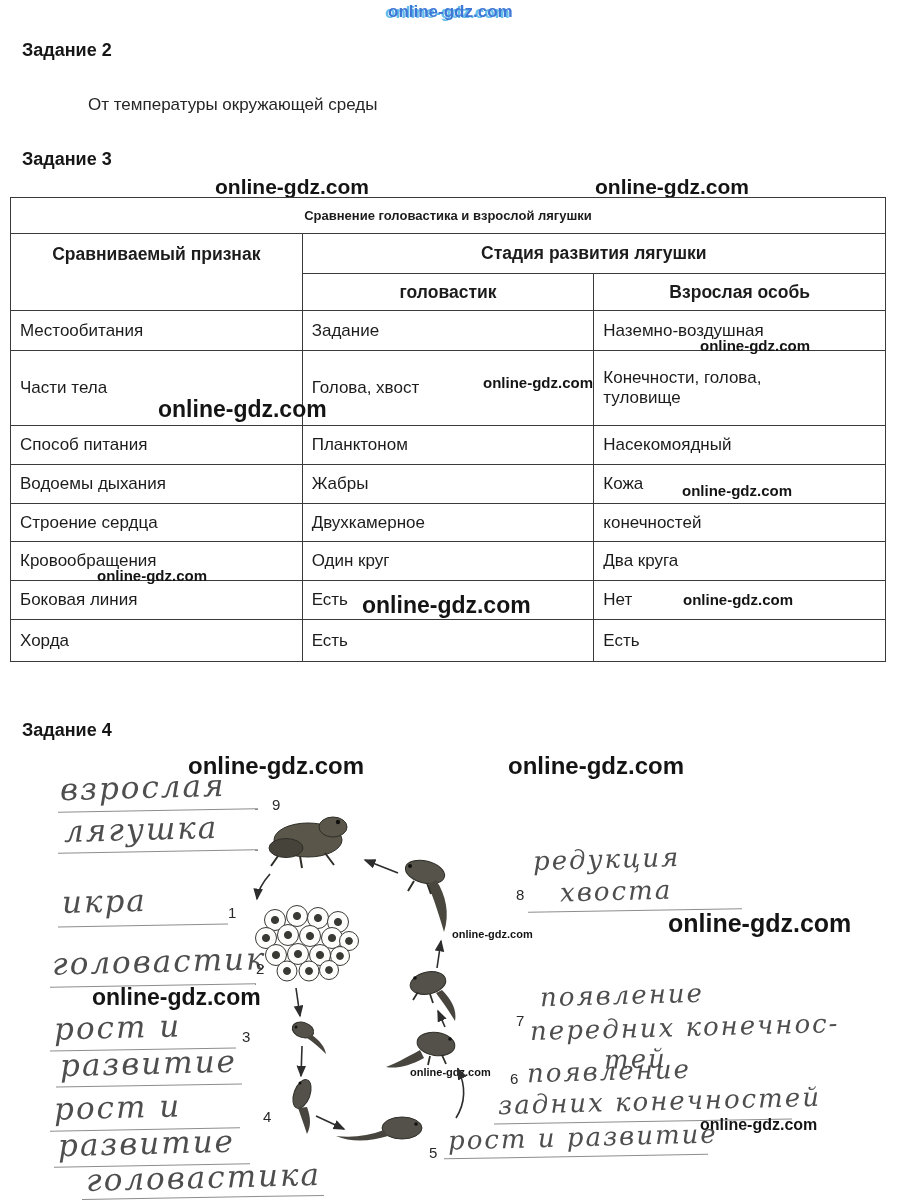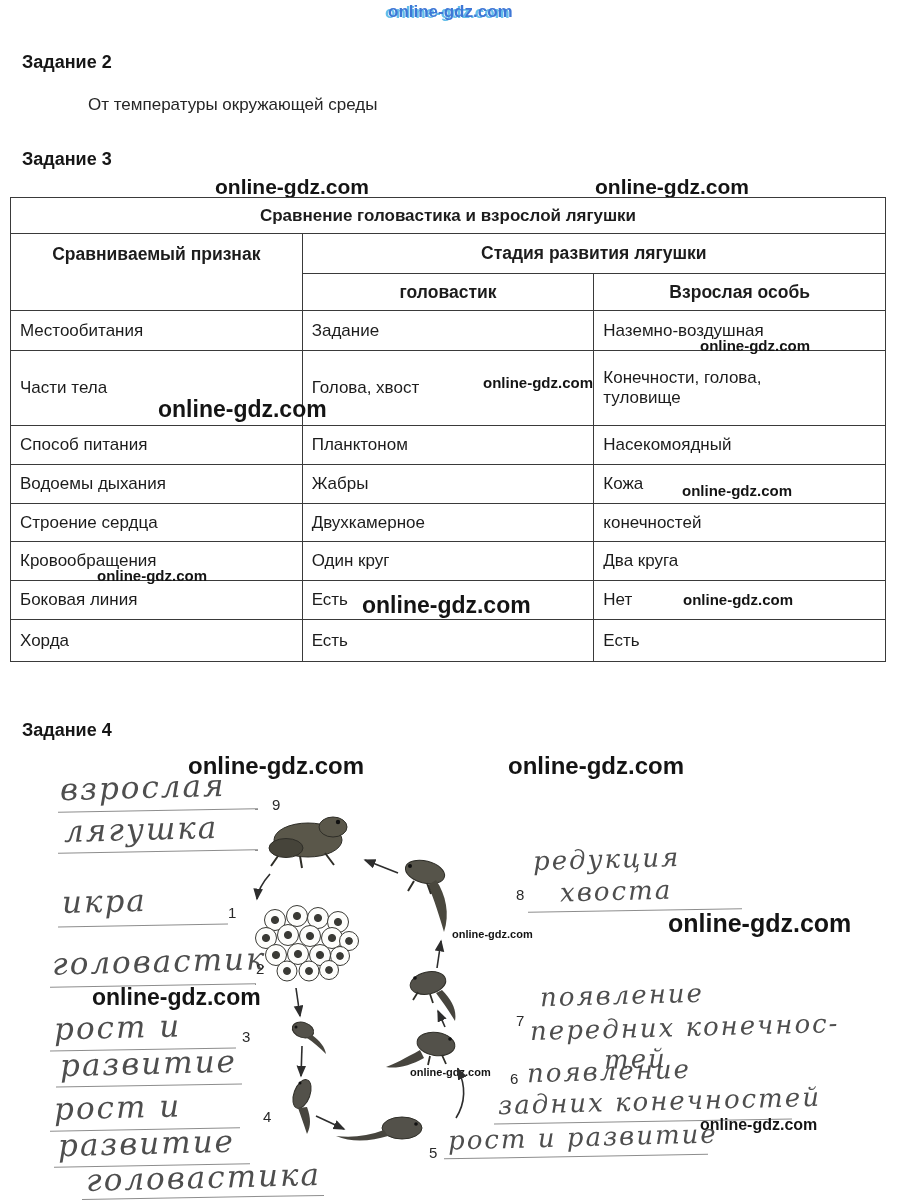--- a/index.html
+++ b/index.html
@@ -23,21 +23,21 @@
 
   
   table.cmp {
     position:absolute; left:10px; top:197px; width:876px;
     border-collapse:collapse; table-layout:fixed; font-size:17px; color:#1c1c1c;
   }
   table.cmp td { border:1px solid #3a3a3a; padding:5px 9px; vertical-align:middle; }
   table.cmp .c1 { width:295px; }
   table.cmp .c2 { width:290px; }
   table.cmp .c3 { width:291px; }
-  .t-title { text-align:center; font-weight:bold; font-size:17px; }
+  .t-title { text-align:center; font-weight:bold; font-size:13px; }
   .t-head  { text-align:center; font-weight:bold; font-size:17.5px; }
   .t-feature-head { font-weight:bold; font-size:17.5px; text-align:center; vertical-align:top !important; padding-top:10px !important; }
   .wrap-narrow { display:inline-block; max-width:205px; }
 
   
   .hw {
     position:absolute; font-family:"DejaVu Serif","Liberation Serif",serif;
     font-style:italic; color:#4e4e4e; white-space:nowrap;
     letter-spacing:2px; transform:rotate(-1.5deg); line-height:1;
   }
@@ -49,21 +49,21 @@
   svg.cycle { position:absolute; left:230px; top:778px; }
   .sk { stroke:#2f2e28; }
 </style>
 </head>
 <body>
 
 <div class="page">
 
   <div class="wm-blue">online-gdz.com</div>
 
-  <div class="task-title" style="top:52px;">Задание 2</div>
+  <div class="task-title" style="top:40px;">Задание 2</div>
   <div class="answer" style="top:95px;">От температуры окружающей среды</div>
 
   <div class="task-title" style="top:149px;">Задание 3</div>
 
   <div class="wm" style="left:215px; top:175px; font-size:21px;">online-gdz.com</div>
   <div class="wm" style="left:595px; top:175px; font-size:21px;">online-gdz.com</div>
 
   <table class="cmp">
     <tbody>
         <tr style="height:36px;">

